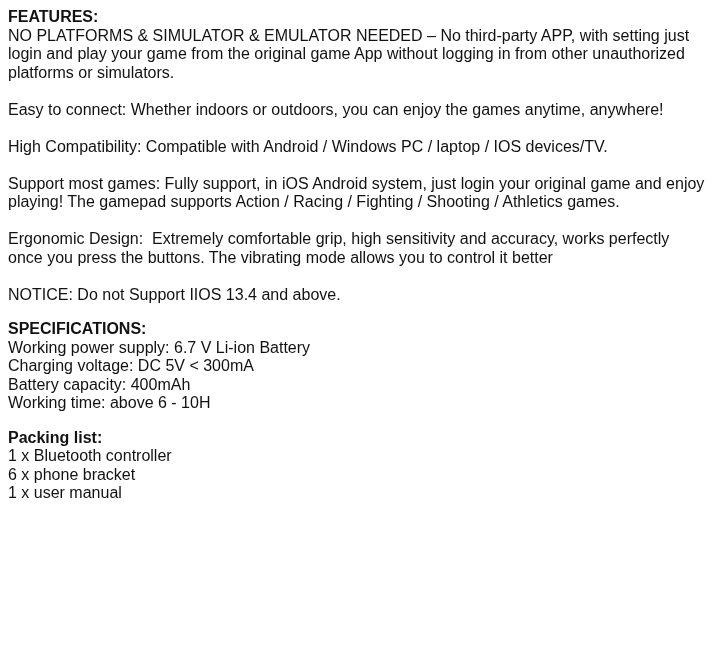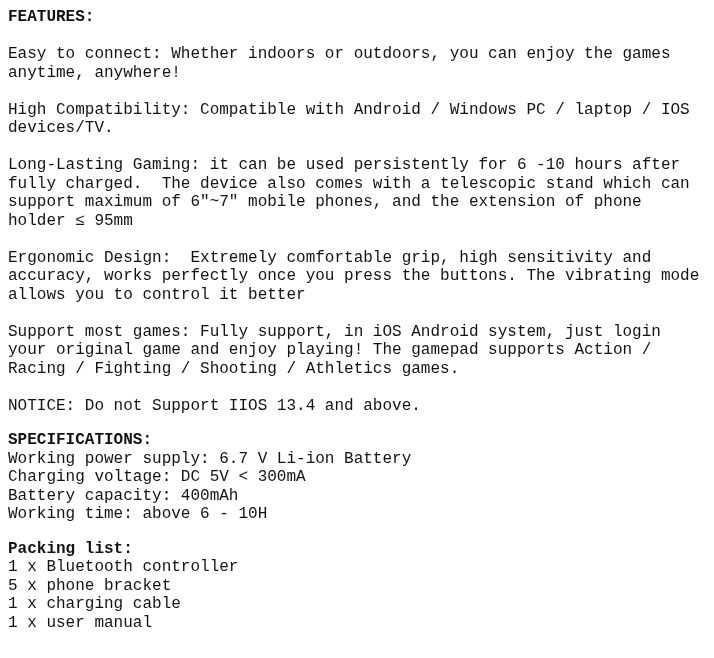--- a/index.html
+++ b/index.html
@@ -8,21 +8,21 @@
     background: #ffffff;
   }
   .page {
     width: 714px;
     height: 658px;
     box-sizing: border-box;
     padding: 8px;
     overflow: hidden;
     background: #ffffff;
     color: #121212;
-    font-family: Liberation Mono, monospace;
+    font-family: Liberation Sans, sans-serif;
     font-size: 16px;
     line-height: 18.5px;
   }
   .page p,
   .page h2 {
     margin: 18.5px 0 0 0;
     padding: 0;
     font-size: 16px;
     line-height: 18.5px;
     font-weight: normal;
@@ -39,37 +39,36 @@
     margin-top: 0;
   }
 </style>
 </head>
 <body>
 
 <div class="page">
 
   <section>
     <h2 class="first">FEATURES:</h2>
+    <p class="tight">NO PLATFORMS &amp; SIMULATOR &amp; EMULATOR NEEDED – No third-party APP, with setting just login and play your game from the original game App without logging in from other unauthorized platforms or simulators.</p>
     <p>Easy to connect: Whether indoors or outdoors, you can enjoy the games anytime, anywhere!</p>
     <p>High Compatibility: Compatible with Android / Windows PC / laptop / IOS devices/TV.</p>
-    <p>Long-Lasting Gaming: it can be used persistently for 6 -10 hours after fully charged.  The device also comes with a telescopic stand which can support maximum of 6"~7" mobile phones, and the extension of phone holder ≤ 95mm</p>
+    <p>Support most games: Fully support, in iOS Android system, just login your original game and enjoy playing! The gamepad supports Action / Racing / Fighting / Shooting / Athletics games.</p>
     <p>Ergonomic Design:  Extremely comfortable grip, high sensitivity and accuracy, works perfectly once you press the buttons. The vibrating mode allows you to control it better</p>
-    <p>Support most games: Fully support, in iOS Android system, just login your original game and enjoy playing! The gamepad supports Action / Racing / Fighting / Shooting / Athletics games.</p>
     <p>NOTICE: Do not Support IIOS 13.4 and above.</p>
   </section>
 
   <section>
     <h2>SPECIFICATIONS:</h2>
     <p class="tight">Working power supply: 6.7 V Li-ion Battery</p>
     <p class="tight">Charging voltage: DC 5V &lt; 300mA</p>
     <p class="tight">Battery capacity: 400mAh</p>
     <p class="tight">Working time: above 6 - 10H</p>
   </section>
 
   <section>
     <h2>Packing list:</h2>
     <p class="tight">1 x Bluetooth controller</p>
-    <p class="tight">5 x phone bracket</p>
-    <p class="tight">1 x charging cable</p>
+    <p class="tight">6 x phone bracket</p>
     <p class="tight">1 x user manual</p>
   </section>
 
 </div>
 
 </body></html>

